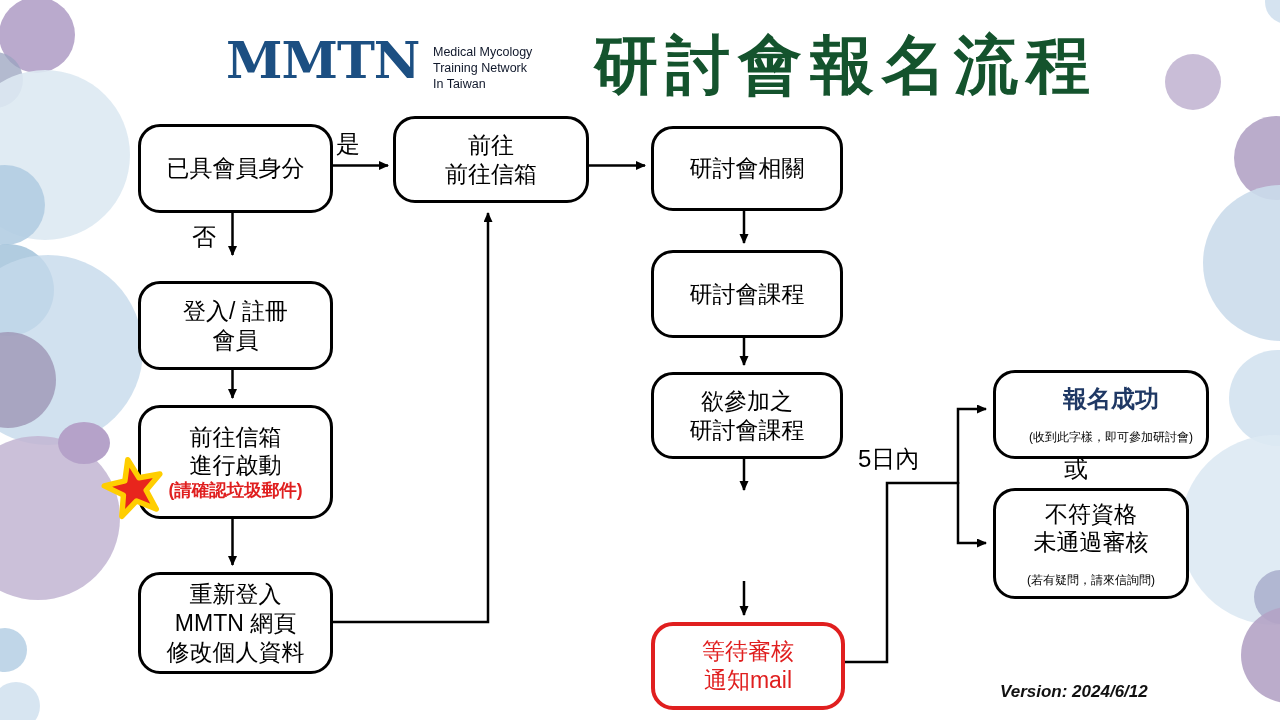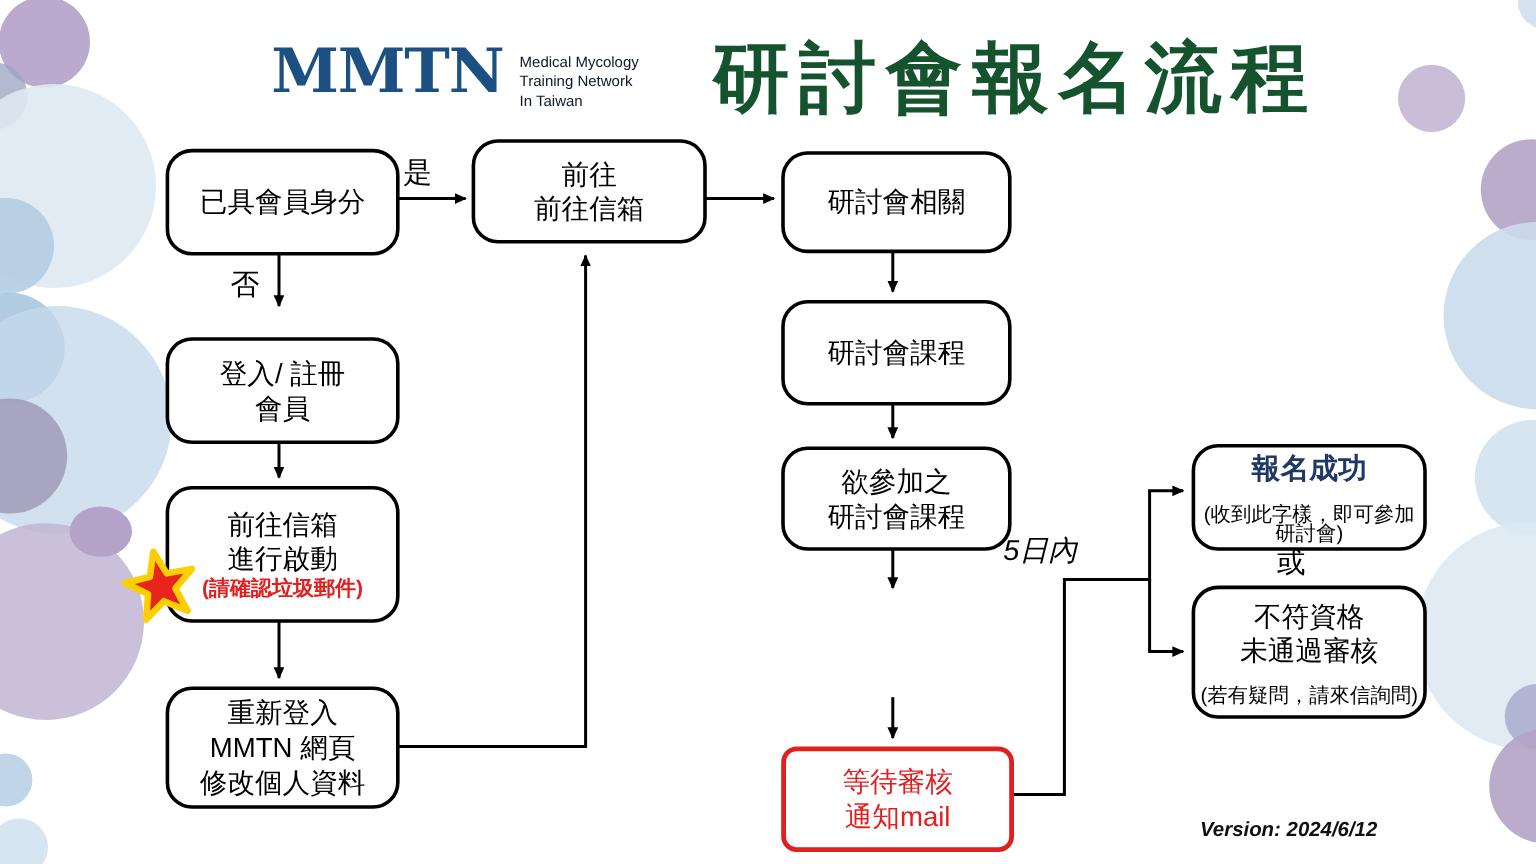--- a/index.html
+++ b/index.html
@@ -9,22 +9,22 @@
     font-family:"Liberation Sans",sans-serif;color:#000;
   }
   
   .decor{position:absolute;border-radius:50%;pointer-events:none;}
   
   .flow-box{
     position:absolute;background:#fff;border:3px solid #000;border-radius:22px;
     display:flex;flex-direction:column;align-items:center;justify-content:center;
     text-align:center;font-size:23px;line-height:29px;z-index:3;
   }
-  .flow-box .note{font-size:17px;line-height:16px;margin-top:16px;}
-  .flow-box.red{border-color:#e01f1f;color:#e01f1f;border-width:4px;border-radius:13px;}
+  .flow-box .note{font-size:12px;line-height:16px;margin-top:16px;}
+  .flow-box.red{border-color:#e01f1f;color:#e01f1f;border-width:4px;}
   .mail-note{font-size:17.5px;line-height:22px;font-weight:bold;color:#e01f1f;}
   .success-title{font-size:24px;line-height:28px;font-weight:bold;color:#1F3864;}
   .edge-label{position:absolute;font-size:24px;z-index:4;}
   #connectors{position:absolute;left:0;top:0;width:1280px;height:720px;z-index:2;}
   #hdr-logo{
     position:absolute;left:226px;top:30px;font-family:"DejaVu Serif","Liberation Serif",serif;
     font-weight:bold;font-size:51px;line-height:60px;color:#1C4F82;letter-spacing:-1px;z-index:3;
   }
   #hdr-sub{
     position:absolute;left:433px;top:44px;font-size:12.5px;line-height:16px;
@@ -90,21 +90,21 @@
     <path d="M744 333 L744 365" stroke="#000" stroke-width="2.5" fill="none" marker-end="url(#arr)"></path>
     <path d="M744 454 L744 490" stroke="#000" stroke-width="2.5" fill="none" marker-end="url(#arr)"></path>
     <path d="M744 581 L744 615" stroke="#000" stroke-width="2.5" fill="none" marker-end="url(#arr)"></path>
     <path d="M841 662 L887 662 L887 483 L958 483" stroke="#000" stroke-width="2.5" fill="none"></path>
     <path d="M958 484 L958 409 L986 409" stroke="#000" stroke-width="2.5" fill="none" marker-end="url(#arr)"></path>
     <path d="M958 482 L958 543 L986 543" stroke="#000" stroke-width="2.5" fill="none" marker-end="url(#arr)"></path>
   </svg>
 
   <div class="edge-label" style="left:336px;top:128px;">是</div>
   <div class="edge-label" style="left:192px;top:221px;">否</div>
-  <div class="edge-label" style="left:836px;top:443px;font-style:italic;">5日內</div>
+  <div class="edge-label" style="left:858px;top:443px;">5日內</div>
   <div class="edge-label" style="left:1064px;top:453px;">或</div>
 
   <div class="flow-box" style="left:138px;top:124px;width:189px;height:83px;">
     <div>已具會員身分</div>
   </div>
   <div class="flow-box" style="left:393px;top:116px;width:190px;height:81px;">
     <div>前往</div>
     <div>前往信箱</div>
   </div>
   <div class="flow-box" style="left:138px;top:263px;width:189px;height:83px;margin-top:18px;">
@@ -134,21 +134,21 @@
   </div>
   <div class="flow-box" style="left:651px;top:372px;width:186px;height:81px;">
     <div>欲參加之</div>
     <div>研討會課程</div>
   </div>
   <div class="flow-box red" style="left:651px;top:622px;width:186px;height:80px;">
     <div>等待審核</div>
     <div>通知mail</div>
   </div>
 
-  <div class="flow-box" style="left:993px;top:370px;width:190px;height:83px;">
+  <div class="flow-box" style="left:993px;top:370px;width:190px;height:83px;padding-left:20px;">
     <div class="success-title">報名成功</div>
     <div class="note">(收到此字樣，即可參加研討會)</div>
   </div>
   <div class="flow-box" style="left:993px;top:488px;width:190px;height:105px;line-height:28px;">
     <div>不符資格</div>
     <div>未通過審核</div>
     <div class="note">(若有疑問，請來信詢問)</div>
   </div>
 
   <div id="version">Version: 2024/6/12</div>

